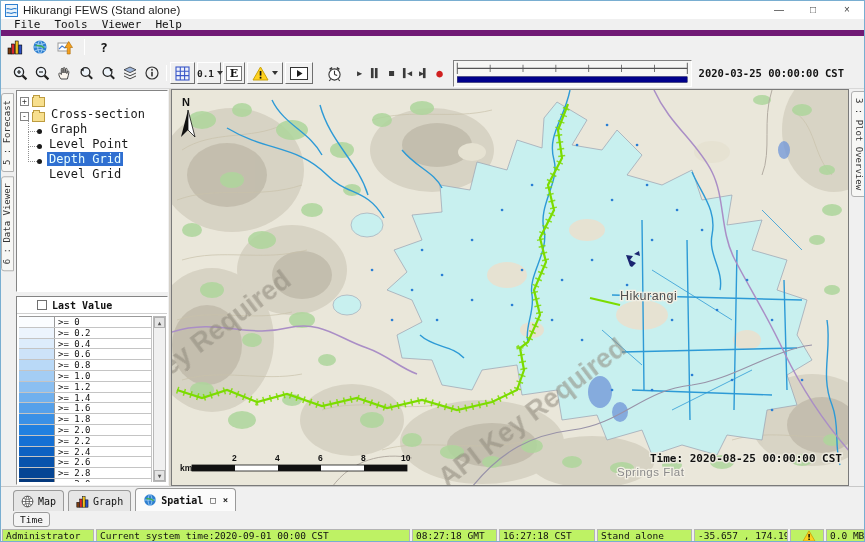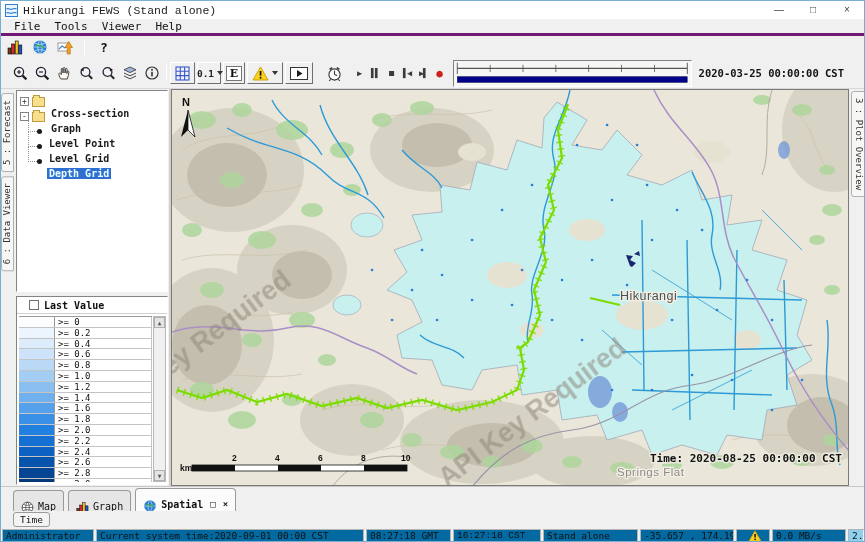--- a/index.html
+++ b/index.html
@@ -4,27 +4,27 @@
 <style>
   html,body{margin:0;padding:0;background:#9a9a9a;}
   *{box-sizing:border-box;}
   #win{position:relative;width:865px;height:542px;background:#f0f0f0;
        border:1px solid #79aed1;font-family:"DejaVu Sans Mono",monospace;
        font-size:11px;color:#111;overflow:hidden;}
   
   #titlebar{position:absolute;left:0;top:0;width:100%;height:18px;background:#ffffff;
             display:flex;align-items:center;padding-left:4px;}
   #titlebar .appicon{width:13px;height:13px;margin-right:5px;flex:none;}
-  #titlebar .title{font-family:Liberation Mono, monospace;font-size:11.5px;color:#222;}
+  #titlebar .title{font-family:Liberation Sans, sans-serif;font-size:11.5px;color:#222;}
   #wincontrols{margin-left:auto;display:flex;height:100%;}
   #wincontrols span{width:34px;text-align:center;font-family:"Liberation Sans",sans-serif;
                     font-size:10px;color:#444;line-height:18px;}
   
   #menubar{position:absolute;left:0;top:18px;width:100%;height:17px;background:#f0f0f0;
-           display:flex;align-items:center;padding-left:6px;border-bottom:3px solid #701a75;}
+           display:flex;align-items:center;padding-left:6px;border-bottom:6px solid #701a75;}
   .menu-item{padding:0 7px;font-size:11px;color:#111;}
   
   #toolbar1{position:absolute;left:0;top:35px;width:100%;height:22px;background:#f0f0f0;
             display:flex;align-items:center;padding-left:5px;gap:7px;}
   #toolbar1 .tb-icon{width:18px;height:17px;display:flex;align-items:center;justify-content:center;}
   .vsep{width:1px;height:16px;background:#a8a8a8;border-right:1px solid #fff;margin:0 3px;flex:none;}
   #toolbar2{position:absolute;left:0;top:57px;width:100%;height:31px;background:#f0f0f0;
             display:flex;align-items:center;padding-left:8px;border-bottom:1px solid #d8d8d8;}
   .navbtn{width:22px;height:22px;display:flex;align-items:center;justify-content:center;flex:none;}
   .raised{border:1px solid;border-color:#ffffff #6f6f6f #6f6f6f #ffffff;background:#f0f0f0;
@@ -61,56 +61,56 @@
   .tree-row .tgl{width:9px;height:9px;border:1px solid #848484;background:#fff;font-size:8px;
                  line-height:7px;text-align:center;color:#333;margin-right:3px;flex:none;}
   .tree-row .folder{width:13px;height:10px;background:#f7df8e;border:1px solid #bd9c40;
                     position:relative;margin-right:4px;flex:none;}
   .tree-row .folder::before{content:"";position:absolute;left:0;top:-3px;width:5px;height:2px;
                     background:#f7df8e;border:1px solid #bd9c40;border-bottom:none;}
   .tree-row.child{padding-left:14px;position:relative;}
   .tree-row.child::before{content:"";position:absolute;left:8px;top:-7px;width:8px;height:14px;
                     border-left:1px dotted #909090;border-bottom:1px dotted #909090;}
   .bullet{width:5px;height:5px;border-radius:50%;background:#1a1a1a;margin:0 5px 0 3px;flex:none;}
-  .tlabel{font-size:10px;font-weight:bold;color:#1a1a1a;padding:0 2px;margin-top:24px;}
+  .tlabel{font-size:12px;font-weight:normal;color:#1a1a1a;padding:0 2px;margin-top:24px;}
   .tlabel.sel{background:#2f6fd1;color:#e8ffff;}
   
   #legendbox{position:absolute;left:1px;top:207px;width:152px;bottom:1px;background:#fff;
              border:1px solid #848484;border-right-color:#fff;border-bottom-color:#fff;}
-  #legend-header{height:17px;display:flex;align-items:center;padding-left:12px;border-bottom:1px solid #d0d0d0;}
+  #legend-header{height:17px;display:flex;align-items:center;padding-left:20px;border-bottom:1px solid #d0d0d0;}
   #legend-header .chk{width:10px;height:10px;border:1px solid #707070;background:#fff;margin-right:5px;flex:none;}
   #legend-header .lv{font-size:10px;font-weight:bold;}
   #legend-list{position:absolute;left:2px;top:19px;right:15px;bottom:2px;overflow:hidden;
                border-top:1px solid #9a9a9a;}
   .leg-row{display:flex;height:10.8px;border-bottom:1px solid #c4c4c4;}
   .leg-sw{width:36px;flex:none;border-right:1px solid #9a9a9a;}
   .leg-label{flex:1;font-size:9px;line-height:10px;padding-left:3px;background:#fff;
              border-right:1px solid #c4c4c4;}
   #legend-scroll{position:absolute;top:19px;right:1px;width:13px;bottom:2px;background:#f0f0f0;
              border:1px solid #b8b8b8;display:flex;flex-direction:column;justify-content:space-between;
              align-items:center;font-size:6px;color:#555;}
   #legend-scroll span{width:11px;text-align:center;background:#e4e4e4;border:1px solid #b0b0b0;line-height:9px;}
   
   #map{position:absolute;left:170px;top:0;width:678px;height:397px;border:1px solid #7a7a7a;
        background:#eae7da;overflow:hidden;}
   #map svg{display:block;}
   
   #tabrow{position:absolute;left:0;top:485px;width:100%;height:25px;background:#f0f0f0;
           display:flex;align-items:flex-end;padding-left:12px;gap:4px;border-top:1px solid #c8c8c8;}
-  .btab{display:flex;align-items:flex-start;gap:4px;border:1px solid #9a9a9a;border-bottom:none;
+  .btab{display:flex;align-items:center;gap:4px;border:1px solid #9a9a9a;border-bottom:none;
         border-radius:4px 4px 0 0;background:#e6e6e6;height:19px;padding:10px 7px;font-size:10px;}
   .btab.active{background:#fbfbfb;height:23px;font-weight:bold;}
   .btab .glyphbtn{font-size:9px;color:#222;margin-left:3px;}
   #logsrow{position:absolute;left:0;top:510px;width:100%;height:17px;background:#f0f0f0;}
   #logsbtn{position:absolute;left:12px;top:1px;height:15px;padding:0 6px;border:1px solid #9a9a9a;
            border-radius:3px;background:#f4f4f4;font-size:9.5px;line-height:13px;}
   
   #statusbar{position:absolute;left:0;top:527px;width:100%;height:15px;background:#f0f0f0;
              display:flex;gap:2px;padding:1px 1px 0 1px;}
-  .scell{border:1px solid #b4b4b4;background:#0369a1;font-size:9.5px;line-height:12px;
+  .scell{border:1px solid #b4b4b4;background:#bef264;font-size:9.5px;line-height:12px;
          padding-left:3px;white-space:nowrap;overflow:hidden;flex:none;display:flex;align-items:center;}
 </style>
 </head>
 <body>
 
 <div id="win">
 
   <div id="titlebar">
     <span class="appicon">
       <svg width="13" height="13" viewBox="0 0 13 13">
@@ -283,25 +283,25 @@
           <span class="tgl">-</span>
           <span class="folder"></span>
           <span class="tlabel">Graph</span>
         </div>
         <div class="tree-row child">
           <span class="bullet"></span>
           <span class="tlabel">Level Point</span>
         </div>
         <div class="tree-row child">
           <span class="bullet"></span>
-          <span class="tlabel">Level Grid</span>
+          <span class="tlabel sel">Depth Grid</span>
         </div>
         <div class="tree-row child">
           <span class="bullet"></span>
-          <span class="tlabel sel">Depth Grid</span>
+          <span class="tlabel">Level Grid</span>
         </div>
       </div>
 
       <div id="legendbox">
         <div id="legend-header">
           <span class="chk"></span>
           <span class="lv">Last Value</span>
         </div>
         <div id="legend-list">
             <div class="leg-row">
@@ -559,27 +559,27 @@
   </div>
 
   <div id="logsrow">
     <span id="logsbtn">Time</span>
   </div>
 
   <div id="statusbar">
       <div class="scell" style="width: 92px;">
         <span>Administrator</span>
       </div>
-      <div class="scell" style="width: 268px;">
+      <div class="scell" style="width: 314px;">
         <span>Current system time:2020-09-01 00:00 CST</span>
       </div>
       <div class="scell" style="width: 85px;">
         <span>08:27:18 GMT</span>
       </div>
-      <div class="scell" style="width: 88px; font-family: Liberation Mono, monospace;">
+      <div class="scell" style="width: 96px;">
         <span>16:27:18 CST</span>
       </div>
       <div class="scell" style="width: 95px;">
         <span>Stand alone</span>
       </div>
       <div class="scell" style="width: 94px;">
         <span>-35.657 , 174.199</span>
       </div>
       <div class="scell" style="width: 34px; justify-content: center;">
         <svg width="14" height="12" viewBox="0 0 16 14">

